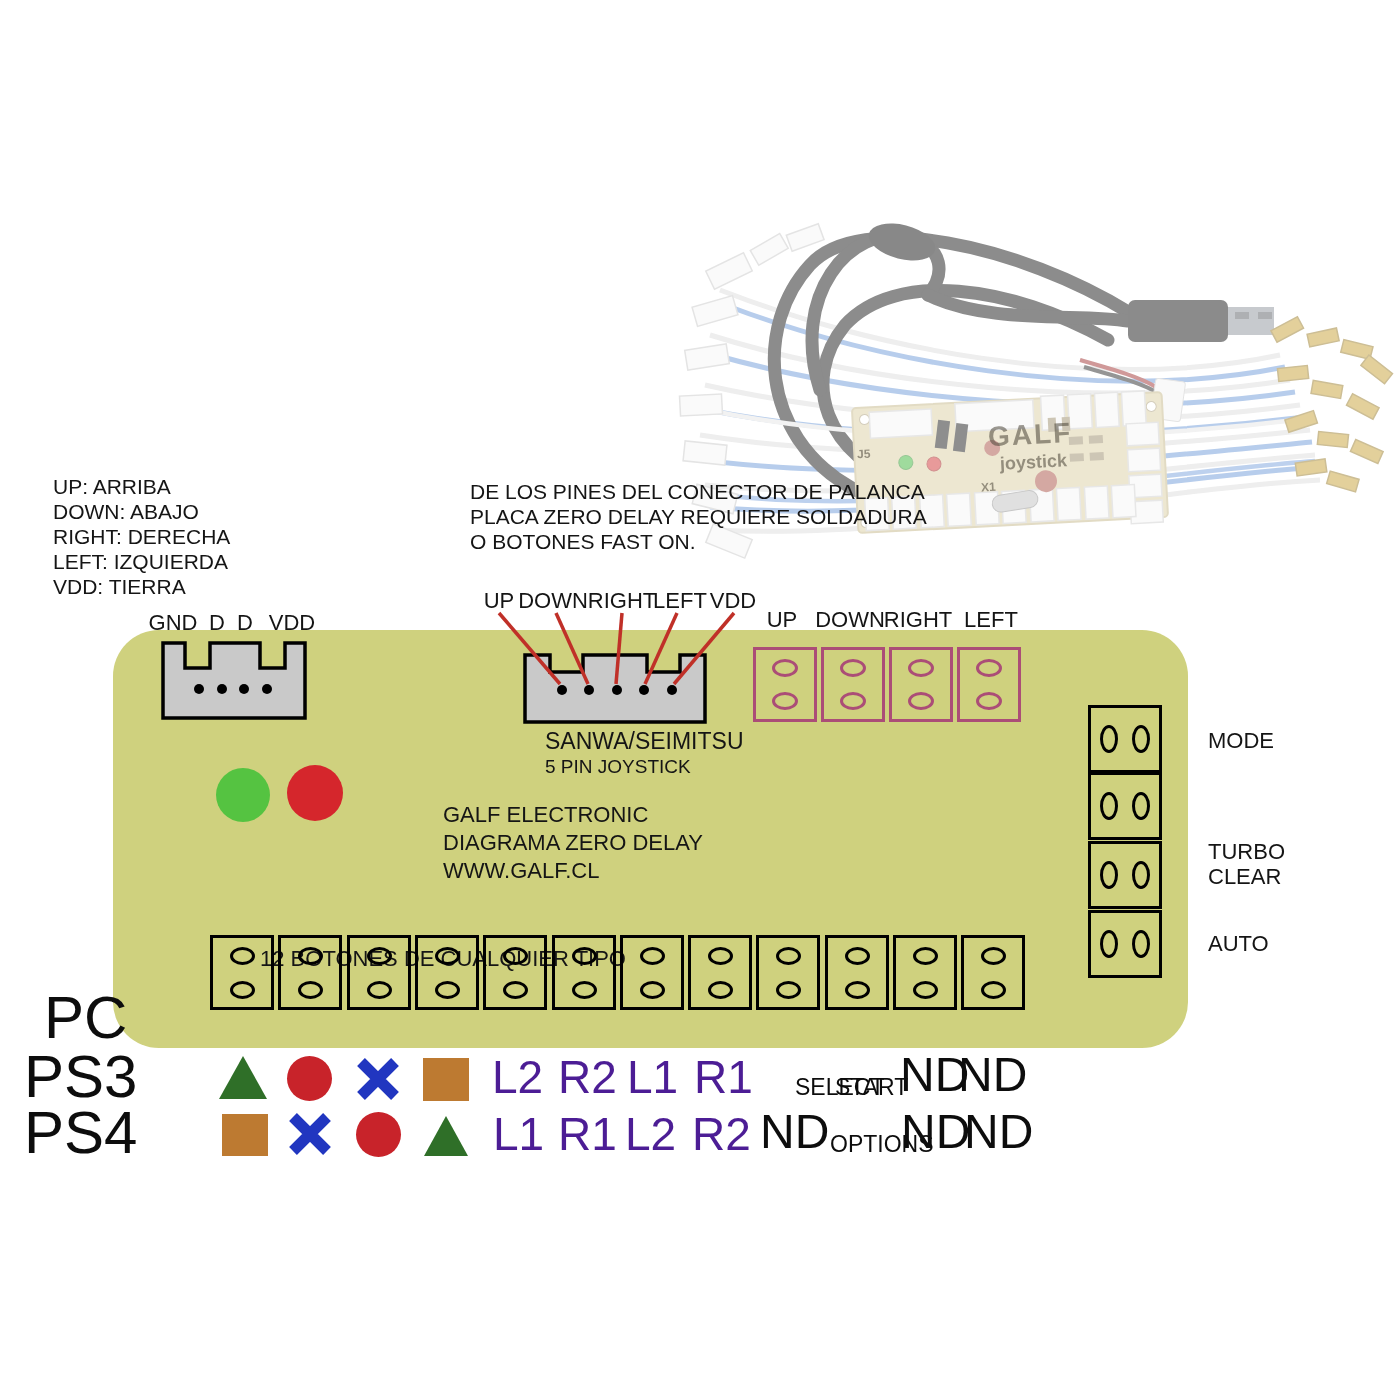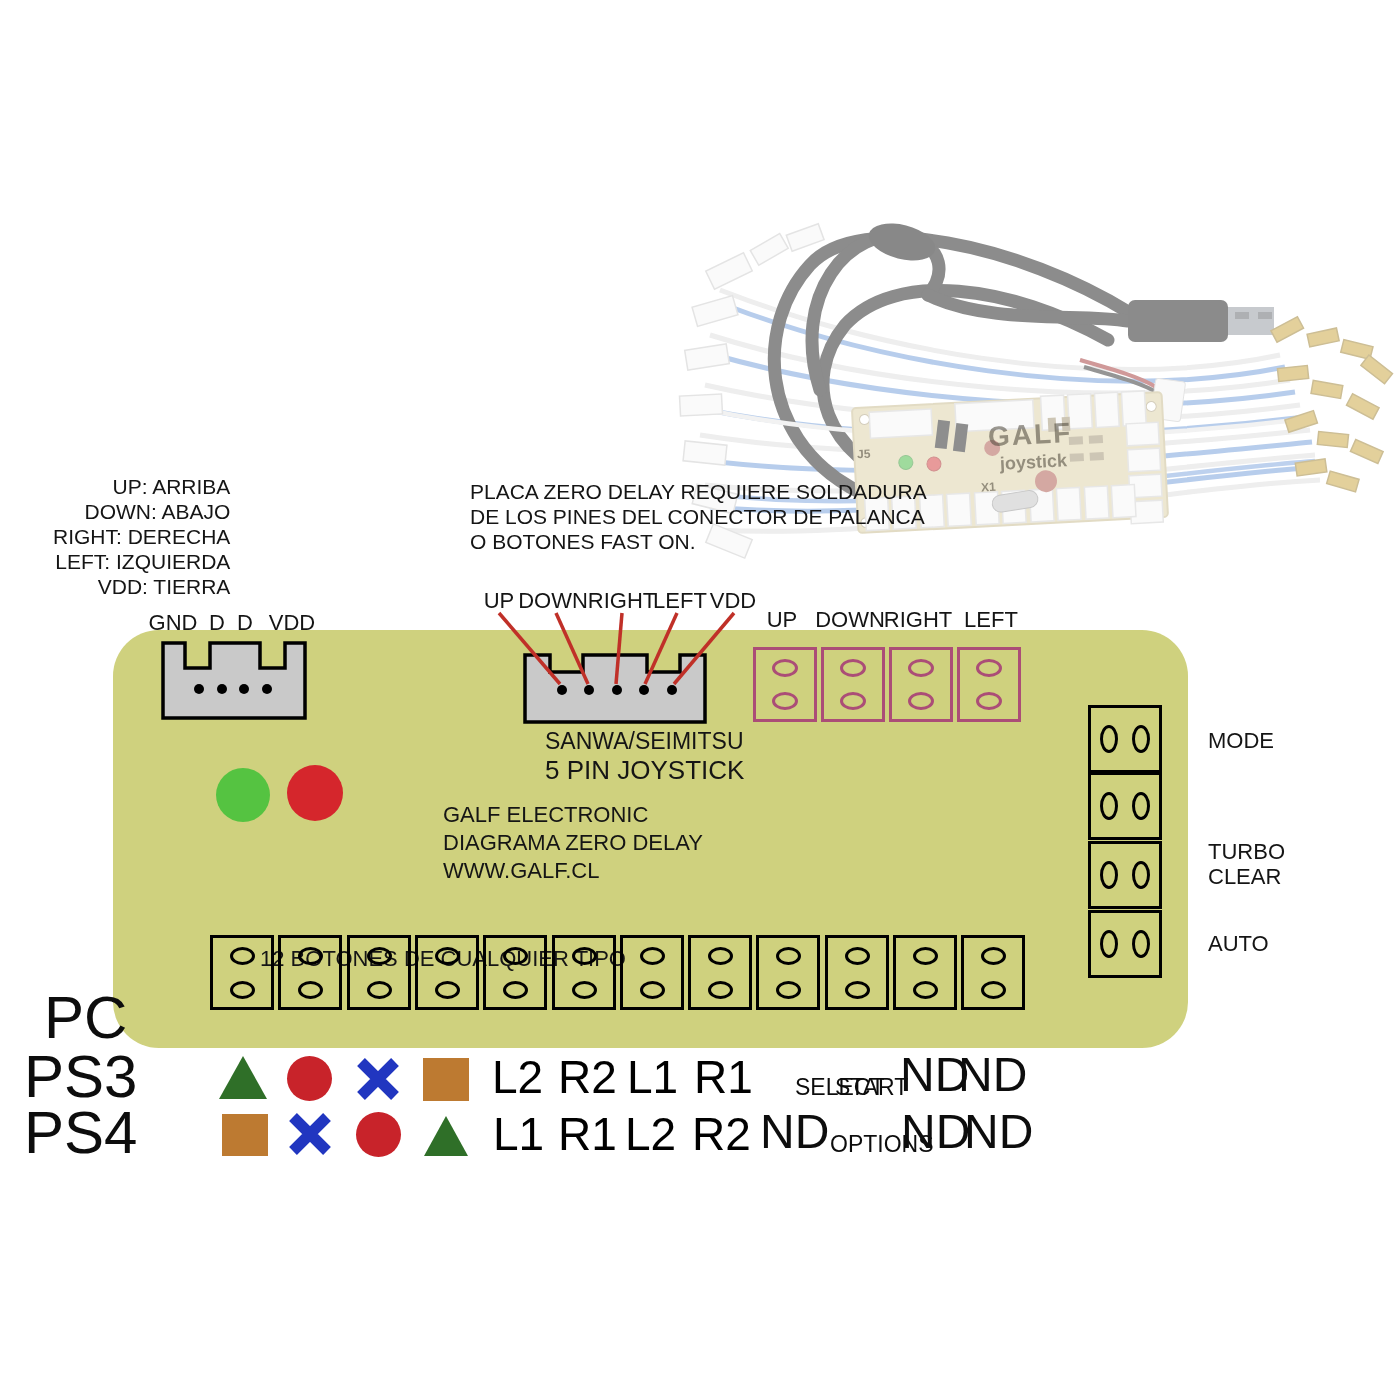--- a/index.html
+++ b/index.html
@@ -19,21 +19,21 @@
   .bbox{position:absolute;width:64px;height:75px;border:3px solid #000;box-sizing:border-box;
         display:flex;flex-direction:column;align-items:center;justify-content:center;gap:16px;}
   .bbox i{display:block;width:25px;height:18px;border:3px solid #000;border-radius:50%;box-sizing:border-box;}
   .fbox{position:absolute;left:1088px;width:74px;height:68px;border:3px solid #000;box-sizing:border-box;
         display:flex;align-items:center;justify-content:center;gap:14px;}
   .fbox i{display:block;width:18px;height:28px;border:3px solid #000;border-radius:50%;box-sizing:border-box;}
   
   .led{position:absolute;border-radius:50%;}
   
   .big60{position:absolute;font-size:60px;line-height:1;color:#0d0d0d;}
-  .big46{position:absolute;font-size:46px;line-height:1;color:#000000;}
+  .big46{position:absolute;font-size:46px;line-height:1;color:#4c1d95;}
   .big48{position:absolute;font-size:48px;line-height:1;color:#0d0d0d;}
   .small23{position:absolute;font-size:23px;line-height:1;color:#0d0d0d;}
   .sym{position:absolute;}
   .sq{background:#bd7a31;}
   .circ{background:#c8232a;border-radius:50%;}
   
   .phototxt{position:absolute;font-weight:bold;color:#4c4539;opacity:.55;transform:rotate(-3deg);line-height:1;}
 </style>
 </head>
 <body>
@@ -155,31 +155,31 @@
           </g>
         </g>
       </g>
     </svg>
     <div class="phototxt" style="left:328px;top:226px;font-size:28px;letter-spacing:2px;">GALF</div>
     <div class="phototxt" style="left:340px;top:258px;font-size:18px;">joystick</div>
     <div class="phototxt" style="left:197px;top:253px;font-size:12px;">J5</div>
     <div class="phototxt" style="left:321px;top:286px;font-size:12px;">X1</div>
   </div>
 
-  <div class="abs txtblock" style="left:53px;top:474px;text-align:right;">
+  <div class="abs txtblock" style="left:53px;top:474px;">
     <div>UP: ARRIBA</div>
     <div>DOWN: ABAJO</div>
     <div>RIGHT: DERECHA</div>
     <div>LEFT: IZQUIERDA</div>
     <div>VDD: TIERRA</div>
   </div>
 
   <div class="abs txtblock" style="left:470px;top:479px;">
+    <div>DE LOS PINES DEL CONECTOR DE PALANCA</div>
     <div>PLACA ZERO DELAY REQUIERE SOLDADURA</div>
-    <div>DE LOS PINES DEL CONECTOR DE PALANCA</div>
     <div>O BOTONES FAST ON.</div>
   </div>
 
   <div id="board"></div>
 
   <svg class="abs" width="1400" height="1400" viewBox="0 0 1400 1400" style="left:0;top:0;pointer-events:none;">
 
     <g>
       <polygon points="163,643 185,643 185,668 210,668 210,643 260,643 260,668 285,668 285,643 305,643 305,718 163,718" fill="#c9c9c9" stroke="#000" stroke-width="3.5"></polygon>
       <circle cx="199" cy="689" r="5" fill="#000"></circle>
@@ -211,21 +211,21 @@
   <div class="lab cx" style="left:245px;top:612px;">D</div>
   <div class="lab cx" style="left:292px;top:612px;">VDD</div>
 
   <div class="lab cx" style="left:499px;top:590px;">UP</div>
   <div class="lab cx" style="left:553px;top:590px;">DOWN</div>
   <div class="lab cx" style="left:622px;top:590px;">RIGHT</div>
   <div class="lab cx" style="left:680px;top:590px;">LEFT</div>
   <div class="lab cx" style="left:733px;top:590px;">VDD</div>
 
   <div class="lab" style="left:545px;top:730px;font-size:23px;">SANWA/SEIMITSU</div>
-  <div class="lab" style="left:545px;top:757px;font-size:26px;">5 PIN JOYSTICK</div>
+  <div class="lab" style="left:545px;top:757px;font-size:19px;">5 PIN JOYSTICK</div>
 
   <div class="lab cx" style="left:782px;top:609px;">UP</div>
   <div class="lab cx" style="left:850px;top:609px;">DOWN</div>
   <div class="lab cx" style="left:918px;top:609px;">RIGHT</div>
   <div class="lab cx" style="left:991px;top:609px;">LEFT</div>
   <div class="pbox" style="left:753px;top:647px;">
       <i></i>
       <i></i>
     </div>
   <div class="pbox" style="left:821px;top:647px;">

